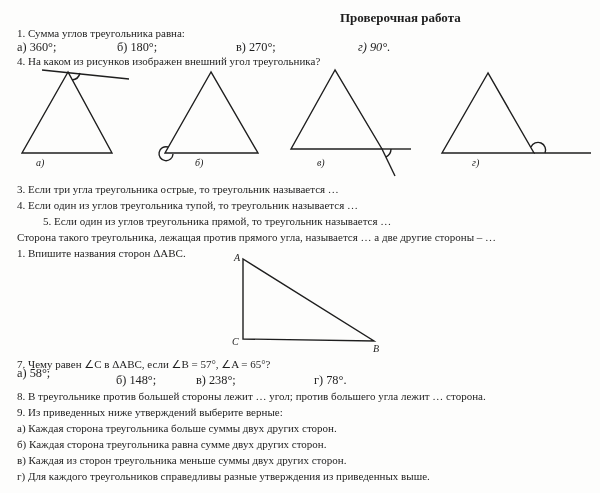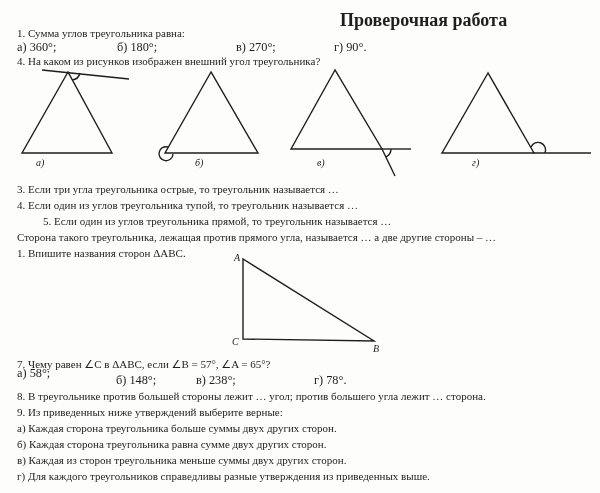--- a/index.html
+++ b/index.html
@@ -1,36 +1,36 @@
 <!DOCTYPE html>
 <html><head>
 <meta charset="utf-8">
 <style>
   html, body { margin: 0; padding: 0; }
   body {
     width: 600px; height: 493px; background: #fdfdfc; position: relative; overflow: hidden;
     font-family: "Liberation Serif", serif; color: #1e1e1e;
   }
   .line { position: absolute; left: 17px; font-size: 11px; line-height: 14px; white-space: nowrap; }
-  .title { position: absolute; left: 340px; top: 10px; font-size: 18px; font-weight: bold; white-space: nowrap; }
+  .title { position: absolute; left: 340px; top: 10px; font-size: 13px; font-weight: bold; white-space: nowrap; }
   .opt { position: absolute; font-size: 12.3px; white-space: nowrap; }
   svg.figs { position: absolute; left: 0; top: 0; }
   .flabel { font-family: "Liberation Serif", serif; font-style: italic; font-size: 10px; fill: #222; }
   .vlabel { font-family: "Liberation Serif", serif; font-style: italic; font-size: 10px; fill: #222; }
 </style>
 </head>
 <body>
 
 <div class="title">Проверочная работа</div>
 
 <div class="line" style="top:26px;">1. Сумма углов треугольника равна:</div>
 <div class="opt" style="left:17px; top:40px;">а) 360°;</div>
 <div class="opt" style="left:117px; top:40px;">б) 180°;</div>
 <div class="opt" style="left:236px; top:40px;">в) 270°;</div>
-<div class="opt" style="left:334px; top:40px;">г) 90°.</div>
+<div class="opt" style="left:358px; top:40px;font-style:italic;">г) 90°.</div>
 
 <div class="line" style="top:54px;">4. На каком из рисунков изображен внешний угол треугольника?</div>
 
 <svg class="figs" width="600" height="493">
   <g fill="none" stroke="#1e1e1e" stroke-width="1.4">
 
     <g>
       <polygon points="68,72 22,153 112,153"></polygon>
       <line x1="42" y1="70" x2="129" y2="79"></line>
       <path d="M 72,80 A 9 9 0 0 0 80,73"></path>

